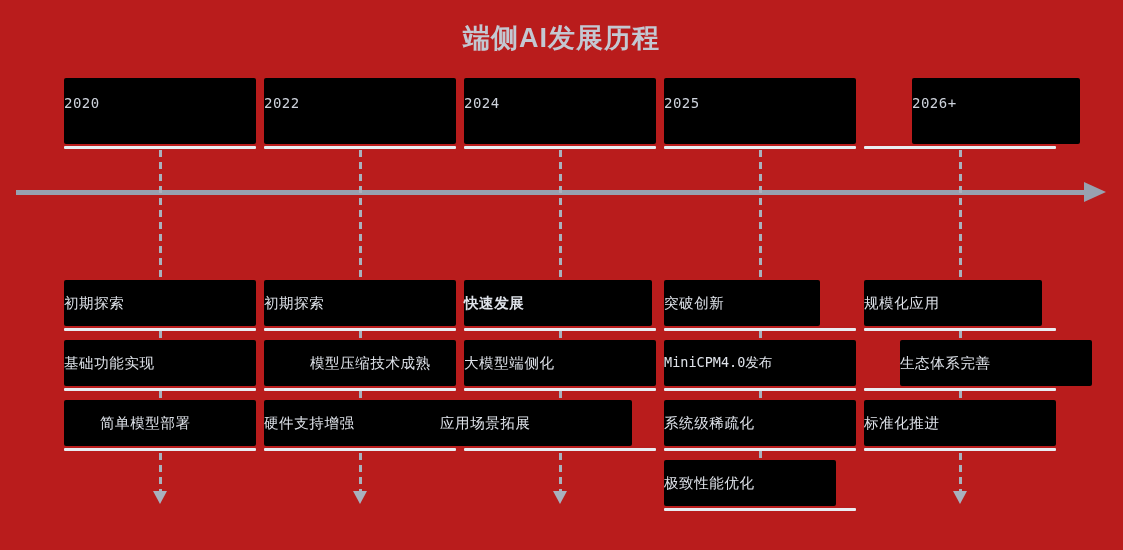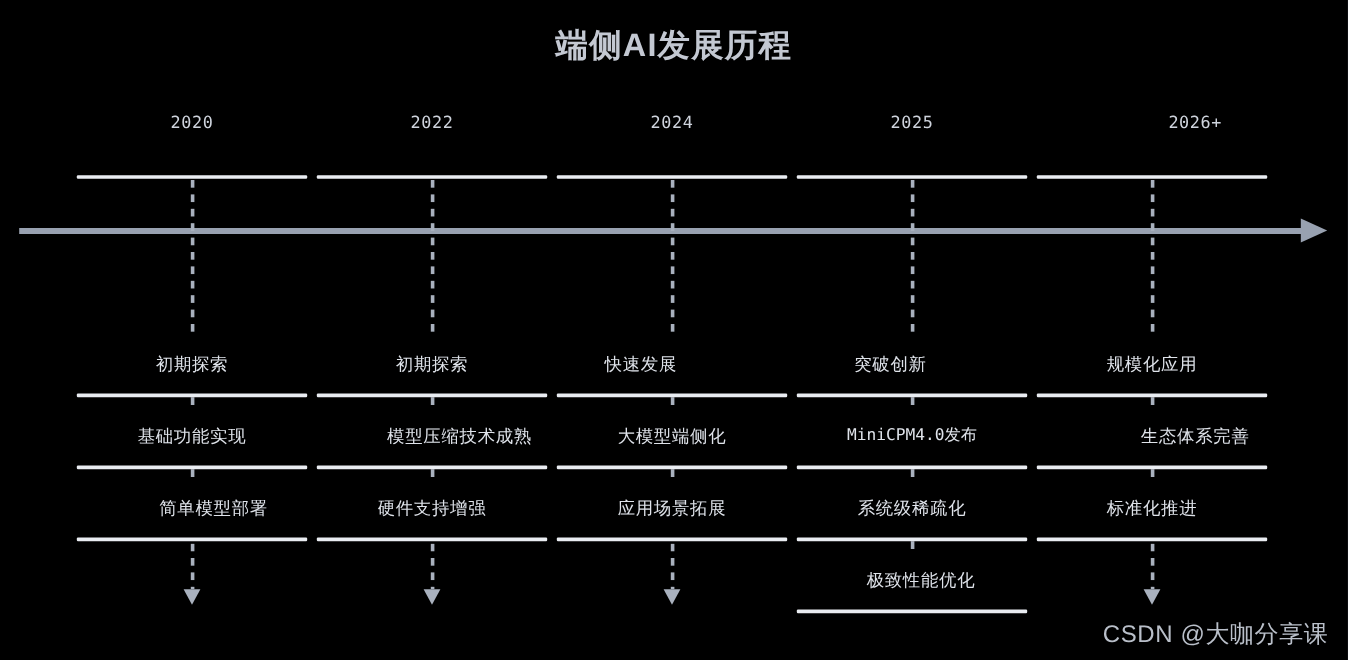--- a/index.html
+++ b/index.html
@@ -12,21 +12,21 @@
     height: 550px;
     position: relative;
     overflow: hidden;
     font-family: "Liberation Sans", sans-serif;
     -webkit-font-smoothing: antialiased;
   }
 
   #page {
     position: absolute;
     inset: 0;
-    background: #000000;
+    background: #b91c1c;
   }
 
   
   .title {
     position: absolute;
     top: 20px;
     left: 0;
     width: 1123px;
     text-align: center;
     color: #c3c8d2;
@@ -34,25 +34,25 @@
     font-weight: bold;
     letter-spacing: 1px;
     line-height: 36px;
     user-select: none;
   }
 
   
   .card {
     position: absolute;
     background: #000000;
-    border-radius: 15px;
+    border-radius: 2px;
     box-sizing: border-box;
     color: #d6dae2;
     display: flex;
-    justify-content: center;
+    justify-content: flex-start;
   }
   .card-rule {
     position: absolute;
     left: 0;
     bottom: -6px;
     height: 3px;
     background: #e9ecf1;
     border-radius: 1px;
   }
 
@@ -214,57 +214,56 @@
       </div>
       <div class="card-rule" style="position: absolute; left: 264px; top: 328px; bottom: auto; width: 192px;"></div>
       <div class="card item-card" style="left: 264px; top: 340px; width: 192px; padding-left: 46px;">
         <span class="label">模型压缩技术成熟</span>
       </div>
       <div class="card-rule" style="position: absolute; left: 264px; top: 388px; bottom: auto; width: 192px;"></div>
       <div class="card item-card" style="left: 264px; top: 400px; width: 192px;">
         <span class="label">硬件支持增强</span>
       </div>
       <div class="card-rule" style="position: absolute; left: 264px; top: 448px; bottom: auto; width: 192px;"></div>
-      <div class="card item-card" style="left: 448px; top: 280px; width: 172px;">
+      <div class="card item-card" style="left: 464px; top: 280px; width: 188px; font-weight: bold;">
         <span class="label">快速发展</span>
       </div>
       <div class="card-rule" style="position: absolute; left: 464px; top: 328px; bottom: auto; width: 192px;"></div>
       <div class="card item-card" style="left: 464px; top: 340px; width: 192px;">
         <span class="label">大模型端侧化</span>
       </div>
       <div class="card-rule" style="position: absolute; left: 464px; top: 388px; bottom: auto; width: 192px;"></div>
-      <div class="card item-card" style="left: 464px; top: 400px; width: 192px;">
+      <div class="card item-card" style="left: 440px; top: 400px; width: 192px;">
         <span class="label">应用场景拓展</span>
       </div>
       <div class="card-rule" style="position: absolute; left: 464px; top: 448px; bottom: auto; width: 192px;"></div>
       <div class="card item-card" style="left: 664px; top: 280px; width: 156px;">
         <span class="label">突破创新</span>
       </div>
       <div class="card-rule" style="position: absolute; left: 664px; top: 328px; bottom: auto; width: 192px;"></div>
       <div class="card item-card" style="left: 664px; top: 340px; width: 192px;">
         <span class="label mono">MiniCPM4.0发布</span>
       </div>
       <div class="card-rule" style="position: absolute; left: 664px; top: 388px; bottom: auto; width: 192px;"></div>
       <div class="card item-card" style="left: 664px; top: 400px; width: 192px;">
         <span class="label">系统级稀疏化</span>
       </div>
       <div class="card-rule" style="position: absolute; left: 664px; top: 448px; bottom: auto; width: 192px;"></div>
-      <div class="card item-card" style="left: 664px; top: 460px; width: 207px;">
+      <div class="card item-card" style="left: 664px; top: 460px; width: 172px;">
         <span class="label">极致性能优化</span>
       </div>
       <div class="card-rule" style="position: absolute; left: 664px; top: 508px; bottom: auto; width: 192px;"></div>
-      <div class="card item-card" style="left: 864px; top: 280px; width: 192px;">
+      <div class="card item-card" style="left: 864px; top: 280px; width: 178px;">
         <span class="label">规模化应用</span>
       </div>
       <div class="card-rule" style="position: absolute; left: 864px; top: 328px; bottom: auto; width: 192px;"></div>
       <div class="card item-card" style="left: 864px; top: 340px; width: 192px; margin-left: 36px;">
         <span class="label">生态体系完善</span>
       </div>
       <div class="card-rule" style="position: absolute; left: 864px; top: 388px; bottom: auto; width: 192px;"></div>
       <div class="card item-card" style="left: 864px; top: 400px; width: 192px;">
         <span class="label">标准化推进</span>
       </div>
       <div class="card-rule" style="position: absolute; left: 864px; top: 448px; bottom: auto; width: 192px;"></div>
     </div>
 
-  <div class="watermark">CSDN @大咖分享课</div>
 
 </div>
 
 </body></html>

